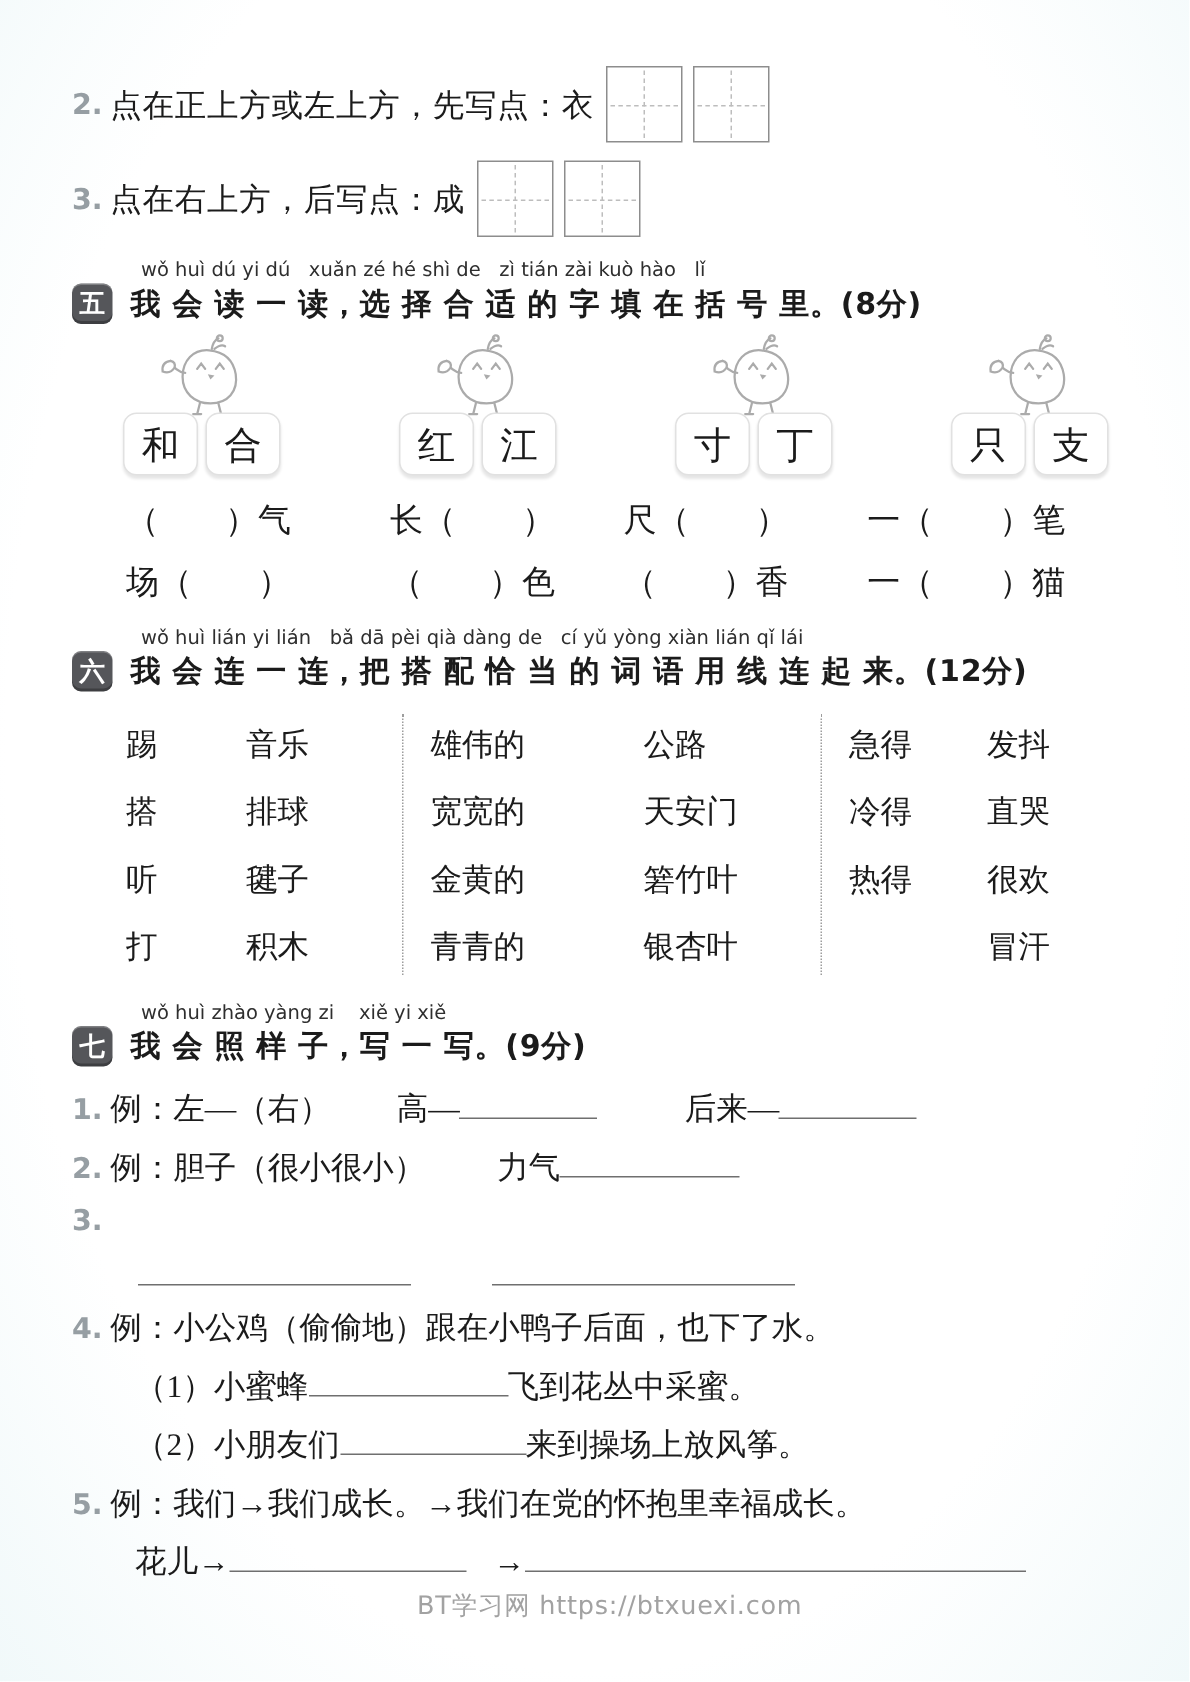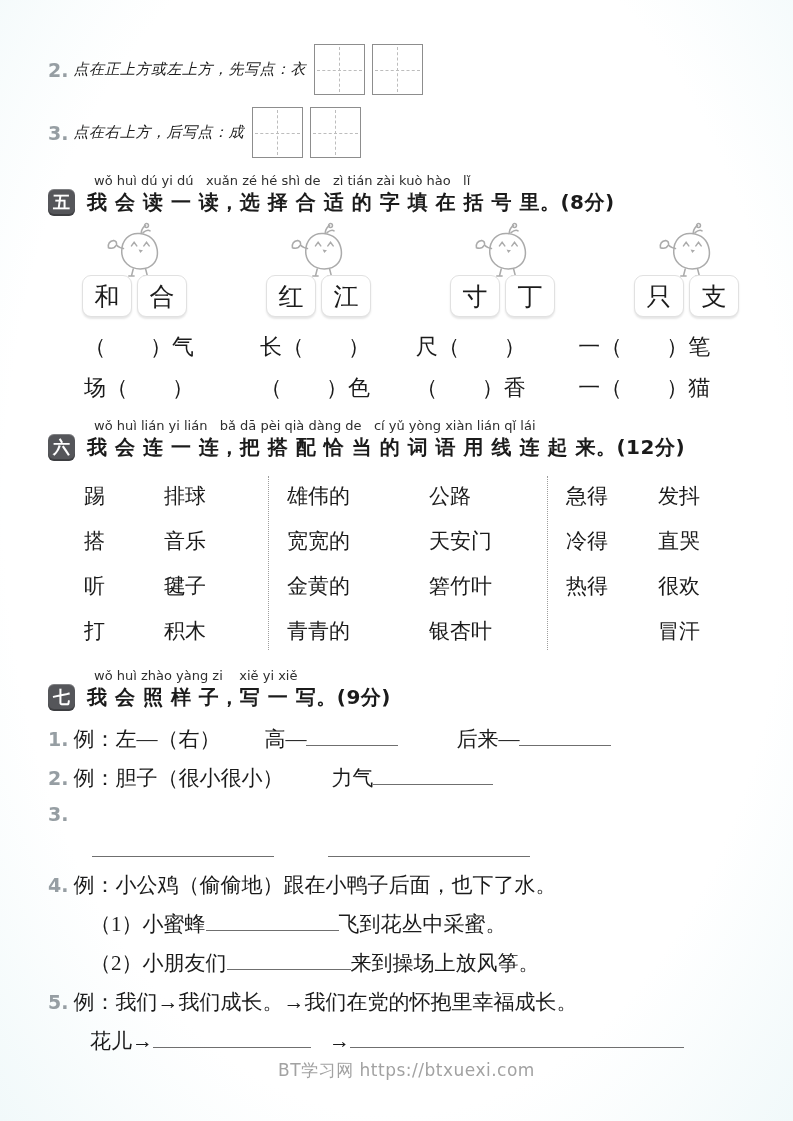--- a/index.html
+++ b/index.html
@@ -9,21 +9,21 @@
     background: radial-gradient(ellipse at 50% 45%, #ffffff 70%, #f1f9fa 100%);
     font-family:"Liberation Serif", serif; color:#1b1b1b;
     padding:44px 28px 0 48px;
   }
   .row { display:flex; align-items:center; }
   .baseline { display:flex; align-items:baseline; }
   .num {
     font-family:"DejaVu Sans", sans-serif; font-weight:700;
     color:#969ea3; font-size:19px; margin-right:5px; flex:none;
   }
-  .kai { font-size:15px; letter-spacing:0.5px;font-style:italic; }
+  .kai { font-size:21px; letter-spacing:0.5px; }
   
   .tian { width:51px; height:51px; border:1.6px solid #8d8d8d; background:#fff;
           position:relative; flex:none; }
   .tian .v { position:absolute; left:50%; top:2px; bottom:2px; border-left:1.4px dashed #bdbdbd; }
   .tian .h { position:absolute; top:50%; left:2px; right:2px; border-top:1.4px dashed #bdbdbd; }
   .tian-row { gap:7px; margin-left:8px; }
   
   .sec { margin-top:15px; }
   .pinyin { font-family:"DejaVu Sans", sans-serif; font-size:13px; color:#2e2e2e;
             margin-left:46px; white-space:pre; line-height:15px; }
@@ -193,22 +193,22 @@
   </div>
 
   <div class="match">
     <div class="mcol w1">
       <div class="mcell">踢</div>
       <div class="mcell">搭</div>
       <div class="mcell">听</div>
       <div class="mcell">打</div>
     </div>
     <div class="mcol w2">
+      <div class="mcell">音乐</div>
       <div class="mcell">排球</div>
-      <div class="mcell">音乐</div>
       <div class="mcell">毽子</div>
       <div class="mcell">积木</div>
     </div>
     <div class="mdiv"></div>
     <div class="mcol w3">
       <div class="mcell">雄伟的</div>
       <div class="mcell">宽宽的</div>
       <div class="mcell">金黄的</div>
       <div class="mcell">青青的</div>
     </div>

